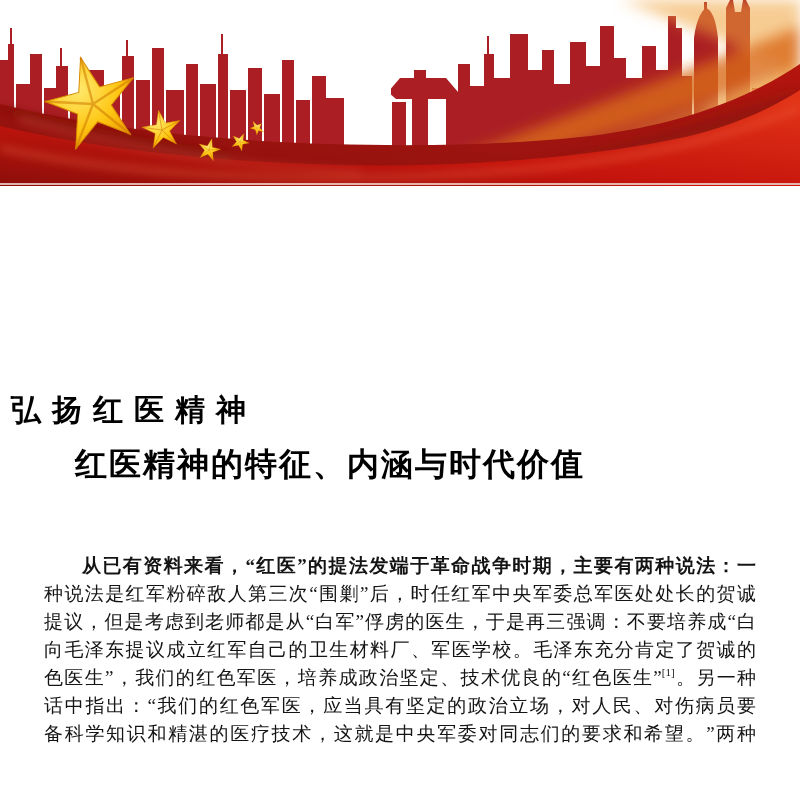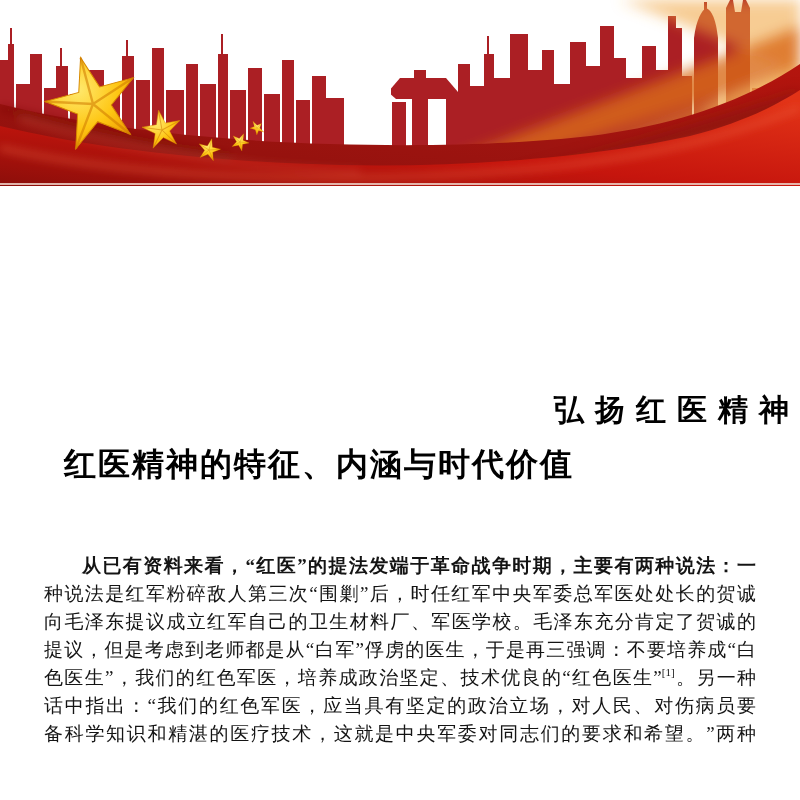--- a/index.html
+++ b/index.html
@@ -3,23 +3,23 @@
 <meta charset="utf-8">
 <style>
   html,body{margin:0;padding:0;background:#ffffff;}
   .page{position:relative;width:800px;height:800px;background:#ffffff;overflow:hidden;
         font-family:"Liberation Serif","DejaVu Serif",serif;}
   
   .banner{position:absolute;top:0;left:0;width:800px;height:186px;}
   .banner svg{display:block;}
   
   .doc-title{position:absolute;top:390px;left:0;width:800px;height:40px;
-             text-align:right;font-size:30px;font-weight:bold;color:#000;
+             text-align:left;font-size:30px;font-weight:bold;color:#000;
              letter-spacing:11px;text-indent:11px;white-space:nowrap;}
-  .doc-subtitle{position:absolute;top:443px;left:0;width:636px;height:42px;
+  .doc-subtitle{position:absolute;top:443px;left:11px;width:636px;height:42px;
              text-align:center;font-size:32px;font-weight:bold;color:#000;
              letter-spacing:2px;text-indent:2px;white-space:nowrap;}
   
   .body-text{position:absolute;top:552px;left:44px;width:712px;color:#141414;
              font-size:19px;line-height:28px;}
   .tline{height:28px;overflow:hidden;text-align:justify;text-align-last:justify;
          word-break:break-all;}
   .tline.indent{text-indent:38px;font-weight:bold;}
   .tline sup{font-size:11px;line-height:0;position:relative;top:-1px;}
 </style>
@@ -150,20 +150,20 @@
       <rect x="0" y="183" width="800" height="2" fill="#e9c6bd" opacity="0.9"></rect>
     </svg>
   </div>
 
   <div class="doc-title">弘扬红医精神</div>
   <div class="doc-subtitle">红医精神的特征、内涵与时代价值</div>
 
   <div class="body-text">
     <div class="tline indent">从已有资料来看，“红医”的提法发端于革命战争时期，主要有两种说法：一</div>
     <div class="tline">种说法是红军粉碎敌人第三次“围剿”后，时任红军中央军委总军医处处长的贺诚</div>
+    <div class="tline">提议，但是考虑到老师都是从“白军”俘虏的医生，于是再三强调：不要培养成“白</div>
     <div class="tline">向毛泽东提议成立红军自己的卫生材料厂、军医学校。毛泽东充分肯定了贺诚的</div>
-    <div class="tline">提议，但是考虑到老师都是从“白军”俘虏的医生，于是再三强调：不要培养成“白</div>
     <div class="tline"><span>色医生”，我们的红色军医，培养成政治坚定、技术优良的“红色医生”</span><sup>[1]</sup><span>。另一种</span></div>
     <div class="tline">话中指出：“我们的红色军医，应当具有坚定的政治立场，对人民、对伤病员要</div>
     <div class="tline">备科学知识和精湛的医疗技术，这就是中央军委对同志们的要求和希望。”两种</div>
   </div>
 
 </div>
 
 </body></html>

